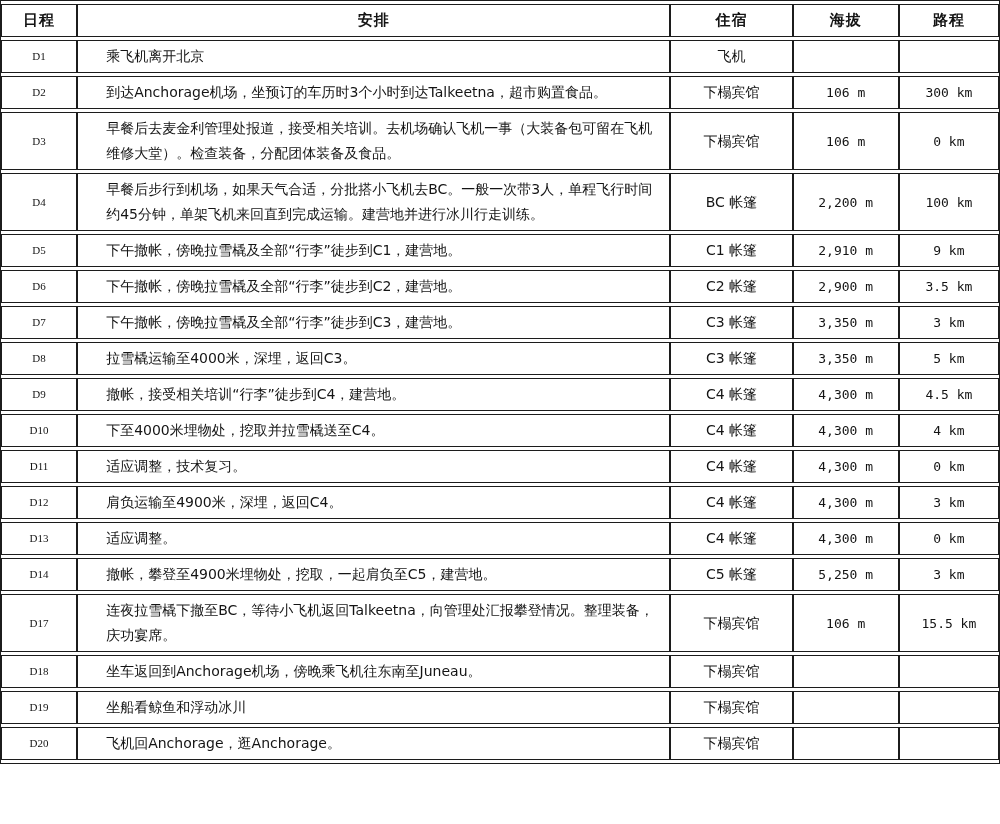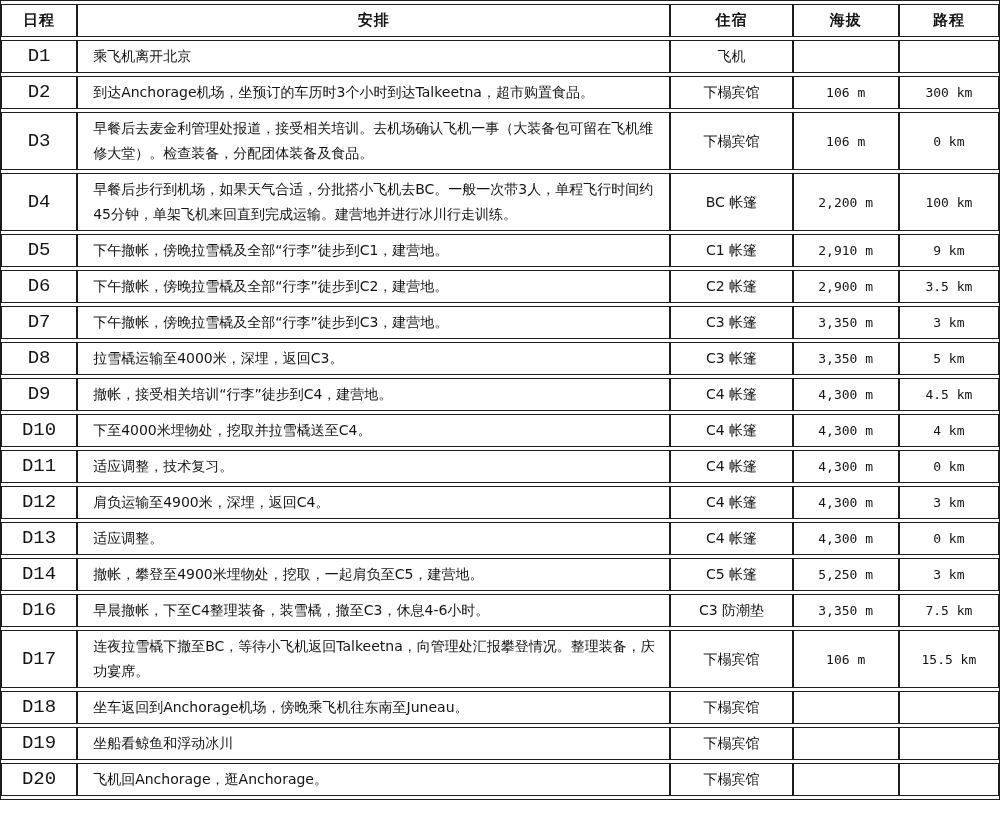--- a/index.html
+++ b/index.html
@@ -43,31 +43,31 @@
     padding: 3px 6px;
   }
   td.cell-day,
   td.cell-lodging,
   td.cell-altitude,
   td.cell-distance {
     text-align: center;
     white-space: nowrap;
   }
   td.cell-day {
-    font-family: Liberation Mono, monospace;
-    font-size: 19px;
+    font-family: Liberation Serif, serif;
+    font-size: 11px;
   }
   td.cell-altitude, td.cell-distance {
     font-family: "DejaVu Sans Mono", "Liberation Mono", monospace;
     font-size: 13px;
     margin-top: 16px;
   }
   td.cell-plan {
     text-align: left;
-    padding-left: 15px;
+    padding-left: 28px;
     padding-right: 10px;
   }
 </style>
 </head>
 <body>
 
 <table class="itinerary">
   <colgroup>
     <col class="c-day">
     <col class="c-plan">
@@ -177,27 +177,20 @@
         <td class="cell-distance">0 km</td>
       </tr>
       <tr>
         <td class="cell-day">D14</td>
         <td class="cell-plan">撤帐，攀登至4900米埋物处，挖取，一起肩负至C5，建营地。</td>
         <td class="cell-lodging">C5 帐篷</td>
         <td class="cell-altitude">5,250 m</td>
         <td class="cell-distance">3 km</td>
       </tr>
       <tr>
-        <td class="cell-day">D16</td>
-        <td class="cell-plan">早晨撤帐，下至C4整理装备，装雪橇，撤至C3，休息4-6小时。</td>
-        <td class="cell-lodging">C3 防潮垫</td>
-        <td class="cell-altitude">3,350 m</td>
-        <td class="cell-distance">7.5 km</td>
-      </tr>
-      <tr>
         <td class="cell-day">D17</td>
         <td class="cell-plan">连夜拉雪橇下撤至BC，等待小飞机返回Talkeetna，向管理处汇报攀登情况。整理装备，庆功宴席。</td>
         <td class="cell-lodging">下榻宾馆</td>
         <td class="cell-altitude">106 m</td>
         <td class="cell-distance">15.5 km</td>
       </tr>
       <tr>
         <td class="cell-day">D18</td>
         <td class="cell-plan">坐车返回到Anchorage机场，傍晚乘飞机往东南至Juneau。</td>
         <td class="cell-lodging">下榻宾馆</td>

